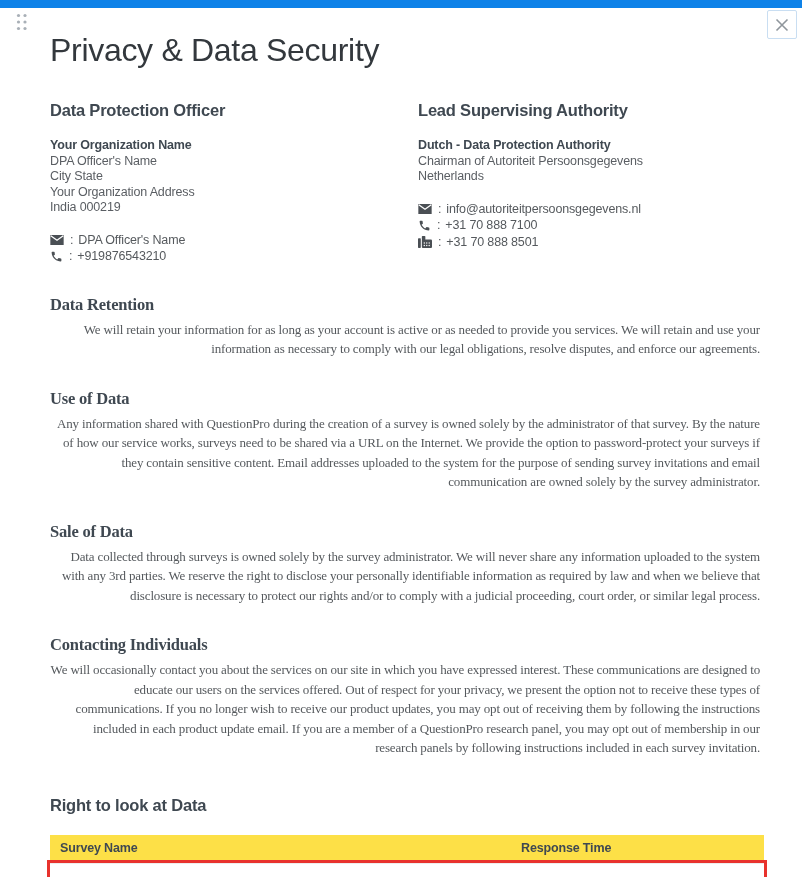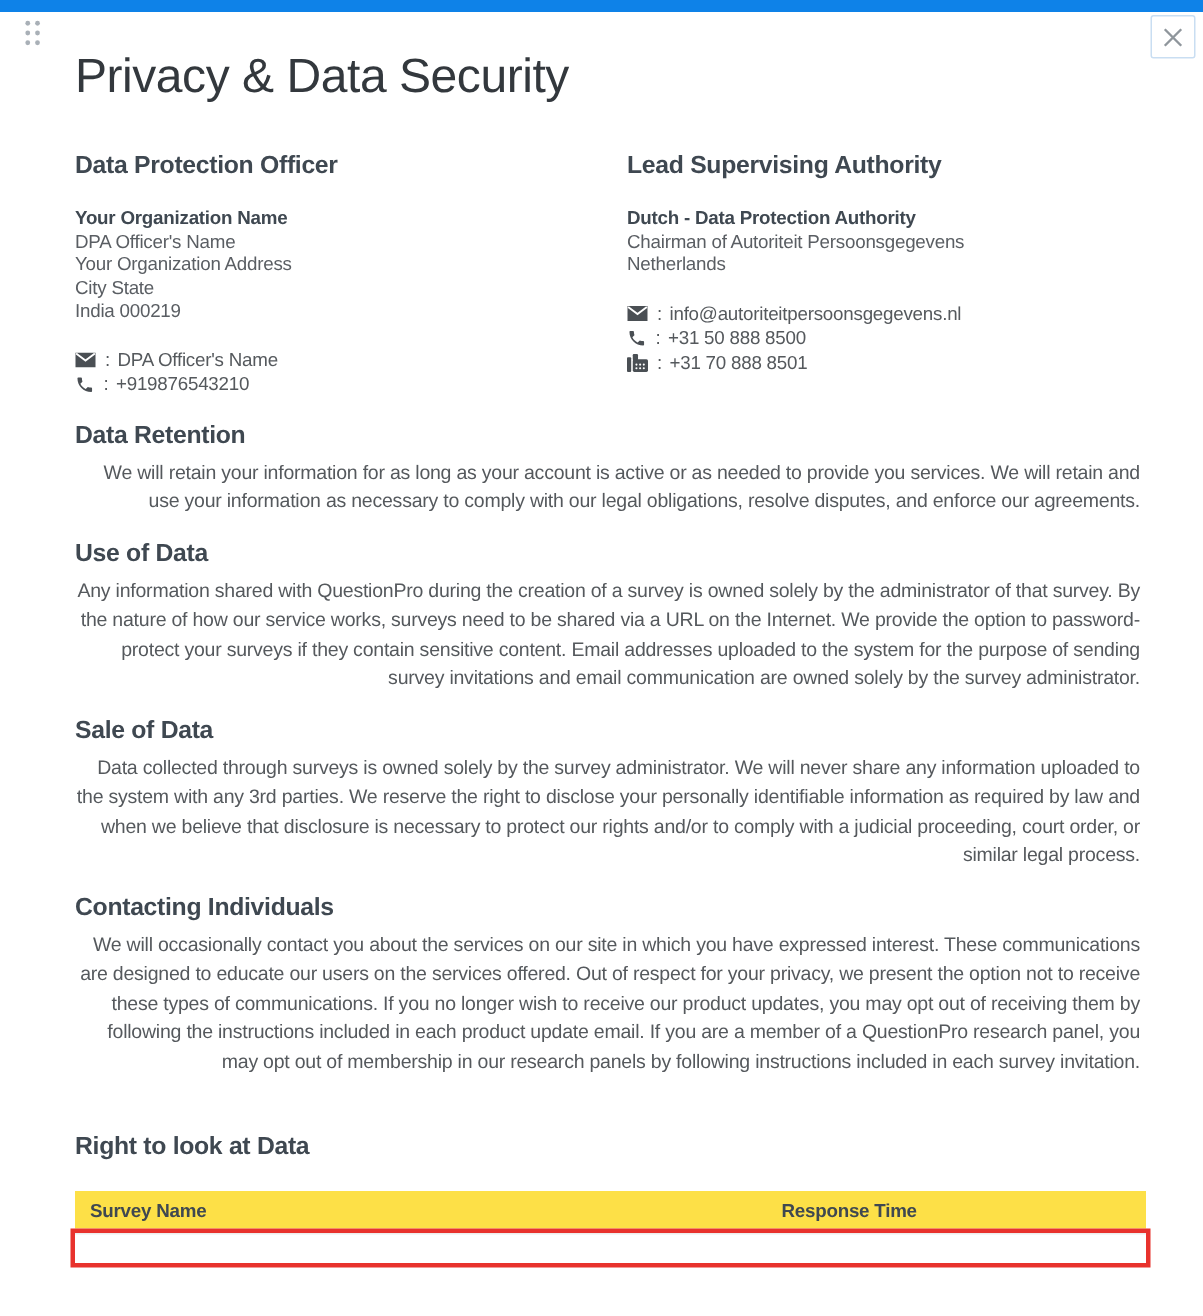--- a/index.html
+++ b/index.html
@@ -58,21 +58,21 @@
     font-size: 12.5px; color: #5a5e63; line-height: 15.5px;
   }
   .contact-list { margin-top: 16px; }
   .contact-row {
     display: flex; align-items: center;
     font-size: 12.5px; color: #55595d;
     line-height: 16.5px;
   }
   .contact-row svg { color: #4a4f54; flex: 0 0 auto; }
   .contact-row .sep { margin: 0 5px 0 6px; color: #55595d; }
-  .text-section { margin-top: 16px; }
+  .text-section { margin-top: 30px; font-family: Liberation Serif, serif; }
   .text-section h2 { margin-bottom: 5px; }
   .text-section p {
     font-size: 13px; color: #55595d; line-height: 19.5px;
     max-width: 712px;
     text-align: right;
   }
   .rtl-section { margin-top: 38px; }
   .data-table { margin-top: 20px; width: 714px; }
   .table-header {
     display: grid;
@@ -122,22 +122,22 @@
 <div class="content">
   <h1 class="page-title">Privacy &amp; Data Security</h1>
 
   <div class="two-cols">
 
     <div>
       <h2 class="section-heading">Data Protection Officer</h2>
       <div class="org-block">
         <div class="org-name">Your Organization Name</div>
         <div class="org-line">DPA Officer's Name</div>
+        <div class="org-line">City State</div>
         <div class="org-line">Your Organization Address</div>
-        <div class="org-line">City State</div>
         <div class="org-line">India 000219</div>
       </div>
       <div class="contact-list">
         <div class="contact-row">
           <svg width="14" height="10" viewBox="0 0 16 12">
             <path d="M0 0h16v12H0z" fill="currentColor"></path>
             <path d="M0.5 0.8l7.5 5.6 7.5-5.6" stroke="#fff" stroke-width="1.5" fill="none"></path>
           </svg>
           <span class="sep">:</span>
           <span>DPA Officer's Name</span>
@@ -166,21 +166,21 @@
             <path d="M0.5 0.8l7.5 5.6 7.5-5.6" stroke="#fff" stroke-width="1.5" fill="none"></path>
           </svg>
           <span class="sep">:</span>
           <span>info@autoriteitpersoonsgegevens.nl</span>
         </div>
         <div class="contact-row">
           <svg width="13" height="13" viewBox="0 0 24 24">
             <path fill="currentColor" d="M6.62 10.79c1.44 2.83 3.76 5.14 6.59 6.59l2.2-2.21c.27-.27.67-.36 1.02-.24 1.12.37 2.33.57 3.57.57.55 0 1 .45 1 1V20c0 .55-.45 1-1 1-9.39 0-17-7.61-17-17 0-.55.45-1 1-1h3.5c.55 0 1 .45 1 1 0 1.25.2 2.45.57 3.57.11.35.03.74-.25 1.02l-2.2 2.2z"></path>
           </svg>
           <span class="sep">:</span>
-          <span>+31 50 888 8500</span>
+          <span>+31 70 888 7100</span>
         </div>
         <div class="contact-row">
           <svg width="14" height="12" viewBox="0 0 20 17">
             <g fill="currentColor">
               <rect x="0" y="3" width="4" height="14" rx="1"></rect>
               <rect x="5.5" y="0" width="5" height="6" rx="1"></rect>
               <rect x="5.5" y="5" width="14.5" height="12" rx="1.5"></rect>
             </g>
             <g fill="#fff">
               <circle cx="9" cy="10" r="1"></circle>

